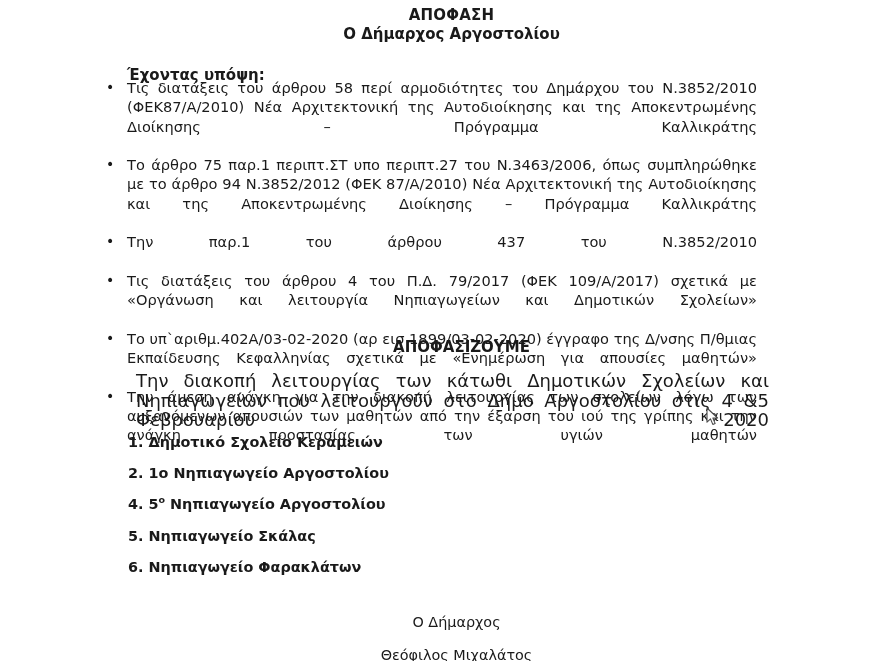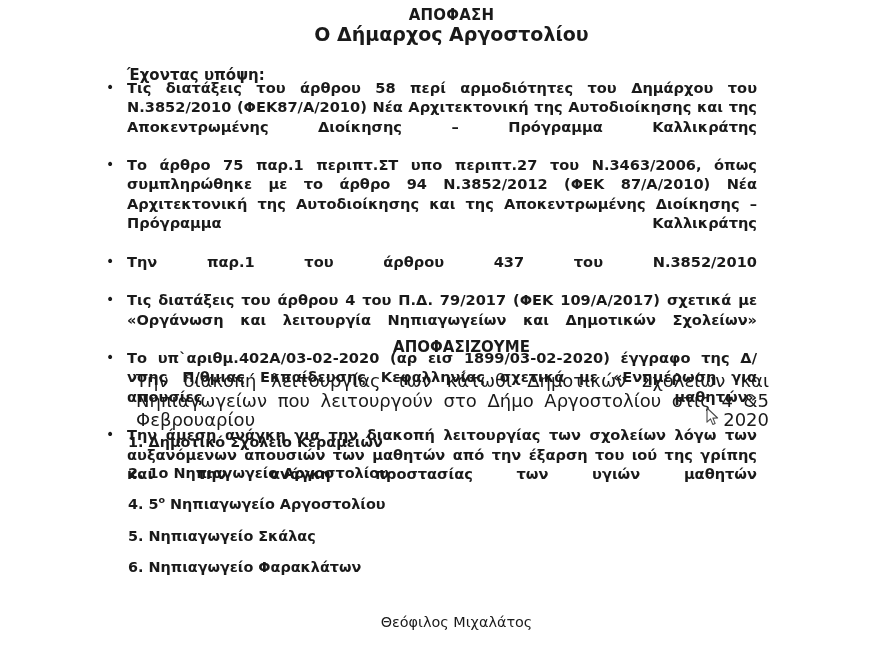--- a/index.html
+++ b/index.html
@@ -30,21 +30,21 @@
   .doc-title {
     font-weight: bold;
     font-size: 15px;
     line-height: 14px;
     letter-spacing: 0.2px;
     margin: 0;
     padding-left: 18px;
   }
   .doc-subtitle {
     font-weight: bold;
-    font-size: 19px;
+    font-size: 15px;
     line-height: 25px;
     margin: 0;
     padding-left: 18px;
   }
 
   .preamble-label {
     font-weight: bold;
     font-size: 15px;
     margin: 0;
     padding: 19px 0 0 127px;
@@ -71,21 +71,20 @@
   }
   ul.clauses > li .bullet {
     position: absolute;
     left: 1px;
     top: 0;
     font-size: 14px;
     line-height: 19.3px;
   }
   ul.clauses > li .clause-text {
     display: block;
-    font-weight: bold;
   }
   
   ul.clauses > li .clause-text::after {
     content: "";
     display: inline-block;
     width: 100%;
   }
 
   
   .decision-heading {
@@ -235,20 +234,21 @@
       <span class="num">5.</span>
       <span>Νηπιαγωγείο Σκάλας</span>
     </li>
     <li>
       <span class="num">6.</span>
       <span>Νηπιαγωγείο Φαρακλάτων</span>
     </li>
   </ol>
 
   <div class="signature">
+    <p class="sig-role">Ο Δήμαρχος</p>
     <p class="sig-name">Θεόφιλος Μιχαλάτος</p>
   </div>
 
   <svg class="cursor" viewBox="0 0 14 20">
     <path d="M1 1 L1 15.2 L4.5 11.9 L6.8 17.4 L9.1 16.4 L6.9 11.1 L11.6 11.0 Z" fill="#ffffff" stroke="#4a4a4a" stroke-width="1.1" stroke-linejoin="round"></path>
   </svg>
 
 </div>
 
 </body></html>

